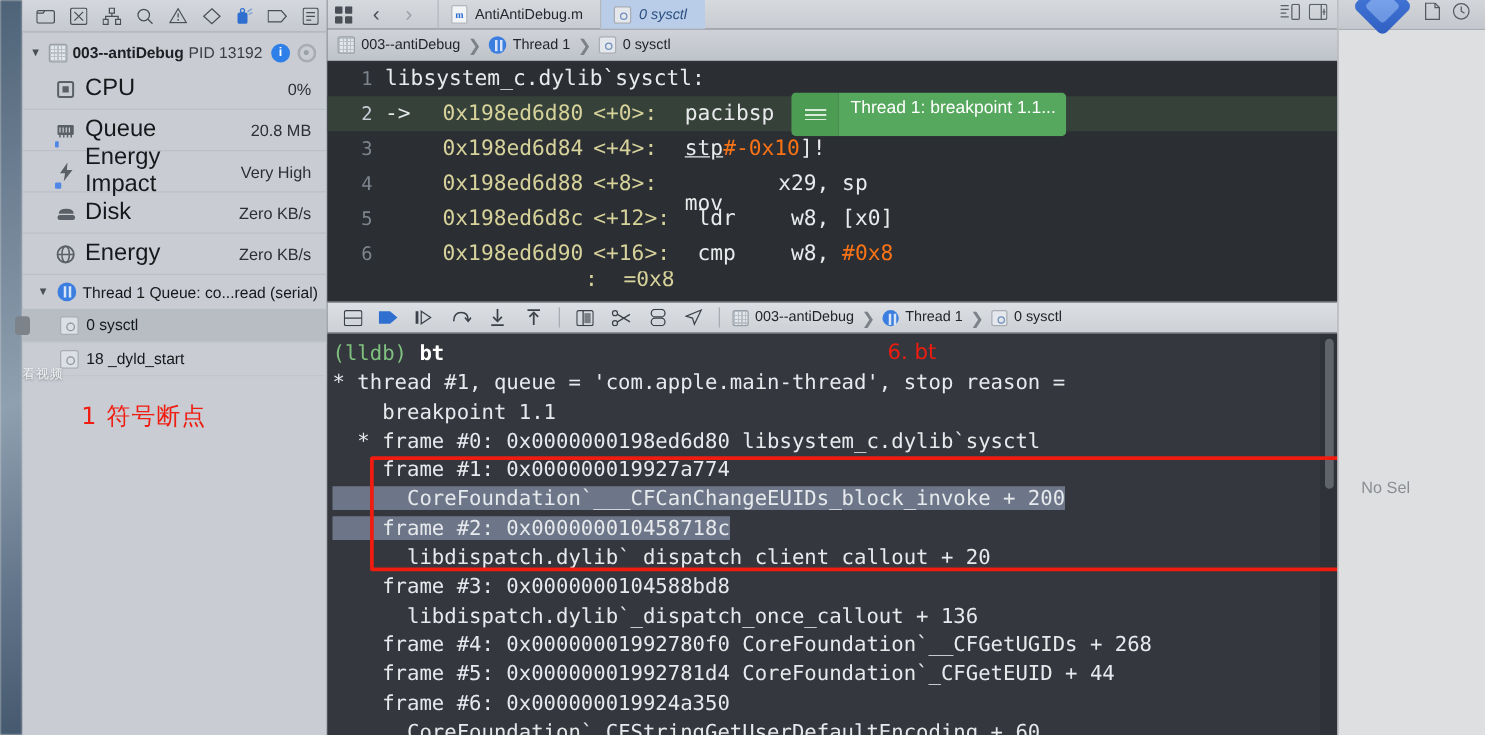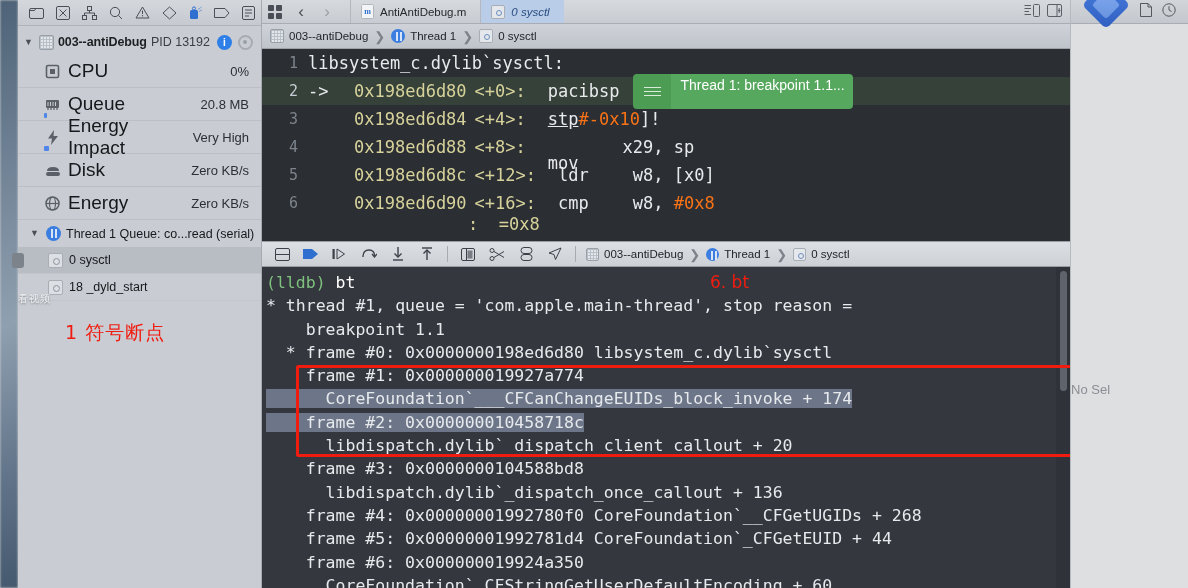--- a/index.html
+++ b/index.html
@@ -225,21 +225,21 @@
 
   
   .console {
     position: relative; height: 321px; background: #34373d; overflow: hidden;
     font-family: "DejaVu Sans Mono", monospace;
     font-size: 16.5px; line-height: 23.3px;
     padding: 4px 0 0 2px;
   }
   .cline { white-space: pre; color: #e7eaed; padding-left: 2px; }
   .cline .prompt { color: #7fc07f; }
-  .cline .cmd { color: #ffffff; font-weight: normal; }
+  .cline .cmd { color: #ffffff; font-weight: bold; }
   .hl { background: #6d7688; }
   .consolescroll {
     position: absolute; right: 0; top: 0; width: 14px; height: 321px; background: #2f3238;
   }
   .consolescroll i {
     position: absolute; right: 3px; top: 4px; width: 7px; height: 120px;
     border-radius: 4px; background: #5f646c;
   }
 
   
@@ -266,21 +266,21 @@
   .xcode-logo {
     position: absolute; left: 18px; top: -12px; width: 34px; height: 34px;
     background: linear-gradient(135deg,#4a7fe0,#2f5fc0);
     transform: rotate(45deg); border-radius: 5px;
   }
   .xcode-logo::after {
     content:""; position:absolute; left:7px; top:7px; width:20px;height:20px;
     background: linear-gradient(135deg,#7fa8ef,#6a93e0); border-radius:3px;
   }
   .nosel {
-    position: absolute; left: 0; top: 382px; font-size: 13px; color: #8a8e94;
+    position: absolute; left: 18px; top: 382px; font-size: 13px; color: #8a8e94;
   }
 
   
   .tabbar-right {
     margin-left: auto; display: flex; align-items: center; gap: 6px; padding-right: 8px;
     color: #4a4f57;
   }
 </style>
 </head>
 <body>
@@ -627,21 +627,21 @@
         <span>0 sysctl</span>
       </span>
     </div>
 
     <div class="console">
       <div class="cline"><span class="prompt">(lldb)</span> <span class="cmd">bt</span></div>
       <div class="cline">* thread #1, queue = 'com.apple.main-thread', stop reason =</div>
       <div class="cline">    breakpoint 1.1</div>
       <div class="cline">  * frame #0: 0x0000000198ed6d80 libsystem_c.dylib`sysctl</div>
       <div class="cline">    frame #1: 0x000000019927a774</div>
-      <div class="cline"><span class="hl">      CoreFoundation`___CFCanChangeEUIDs_block_invoke + 174</span></div>
+      <div class="cline"><span class="hl">      CoreFoundation`___CFCanChangeEUIDs_block_invoke + 200</span></div>
       <div class="cline"><span class="hl">    frame #2: 0x000000010458718c</span></div>
       <div class="cline">      libdispatch.dylib`_dispatch_client_callout + 20</div>
       <div class="cline">    frame #3: 0x0000000104588bd8</div>
       <div class="cline">      libdispatch.dylib`_dispatch_once_callout + 136</div>
       <div class="cline">    frame #4: 0x00000001992780f0 CoreFoundation`__CFGetUGIDs + 268</div>
       <div class="cline">    frame #5: 0x00000001992781d4 CoreFoundation`_CFGetEUID + 44</div>
       <div class="cline">    frame #6: 0x000000019924a350</div>
       <div class="cline">      CoreFoundation`_CFStringGetUserDefaultEncoding + 60</div>
 
       <div class="consolescroll">

